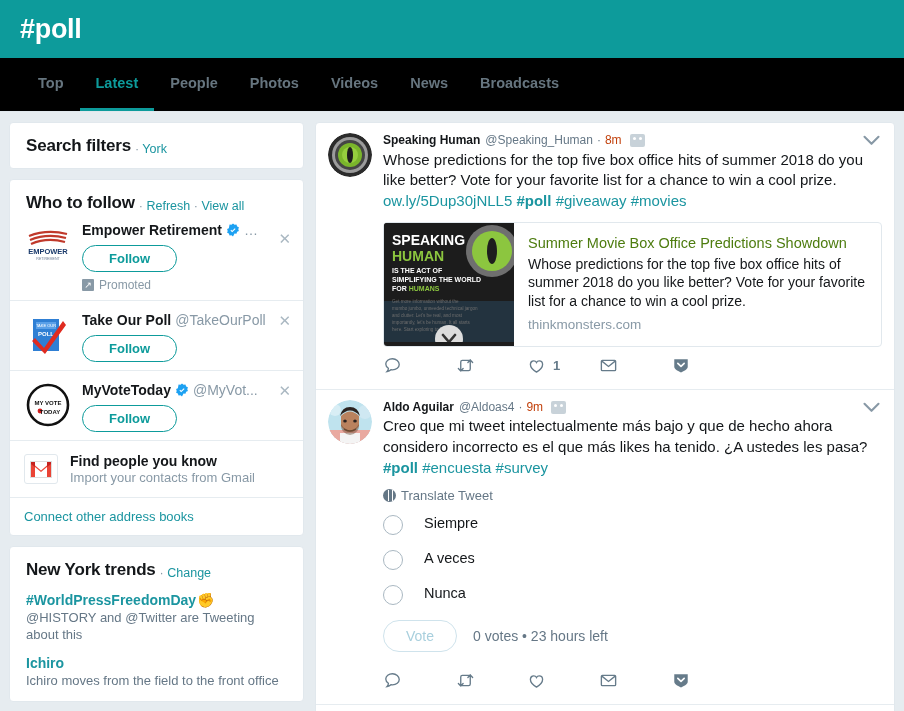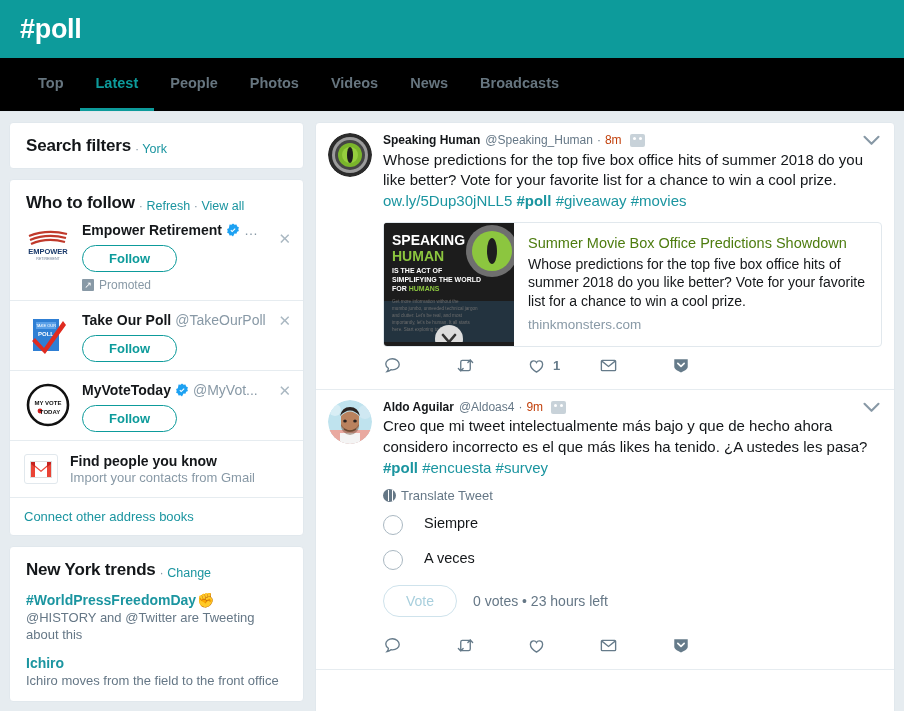--- a/index.html
+++ b/index.html
@@ -677,20 +677,24 @@
 
         <div class="poll">
           <div class="poll-opt">
             <span class="radio"></span>
             <span class="poll-label">Siempre</span>
           </div>
           <div class="poll-opt">
             <span class="radio"></span>
             <span class="poll-label">A veces</span>
           </div>
+          <div class="poll-opt">
+            <span class="radio"></span>
+            <span class="poll-label">Nunca</span>
+          </div>
           <div class="poll-foot">
             <div class="vote-btn">Vote</div>
             <div class="poll-meta">0 votes • 23 hours left</div>
           </div>
         </div>
 
         <div class="actions" style="margin-top:10px">
           <div class="act">
             <svg width="19" height="19" viewBox="0 0 24 24">
                 <path fill="none" stroke="#667b8a" stroke-width="1.7" d="M12 3.5c-4.7 0-8.5 3-8.5 6.7 0 2.2 1.3 4.1 3.3 5.3 0 1.4-.5 2.9-1.6 4.1 1.9-.4 3.6-1.2 4.8-2.3.6.1 1.3.2 2 .2 4.7 0 8.5-3 8.5-6.7S16.7 3.5 12 3.5z"></path>

